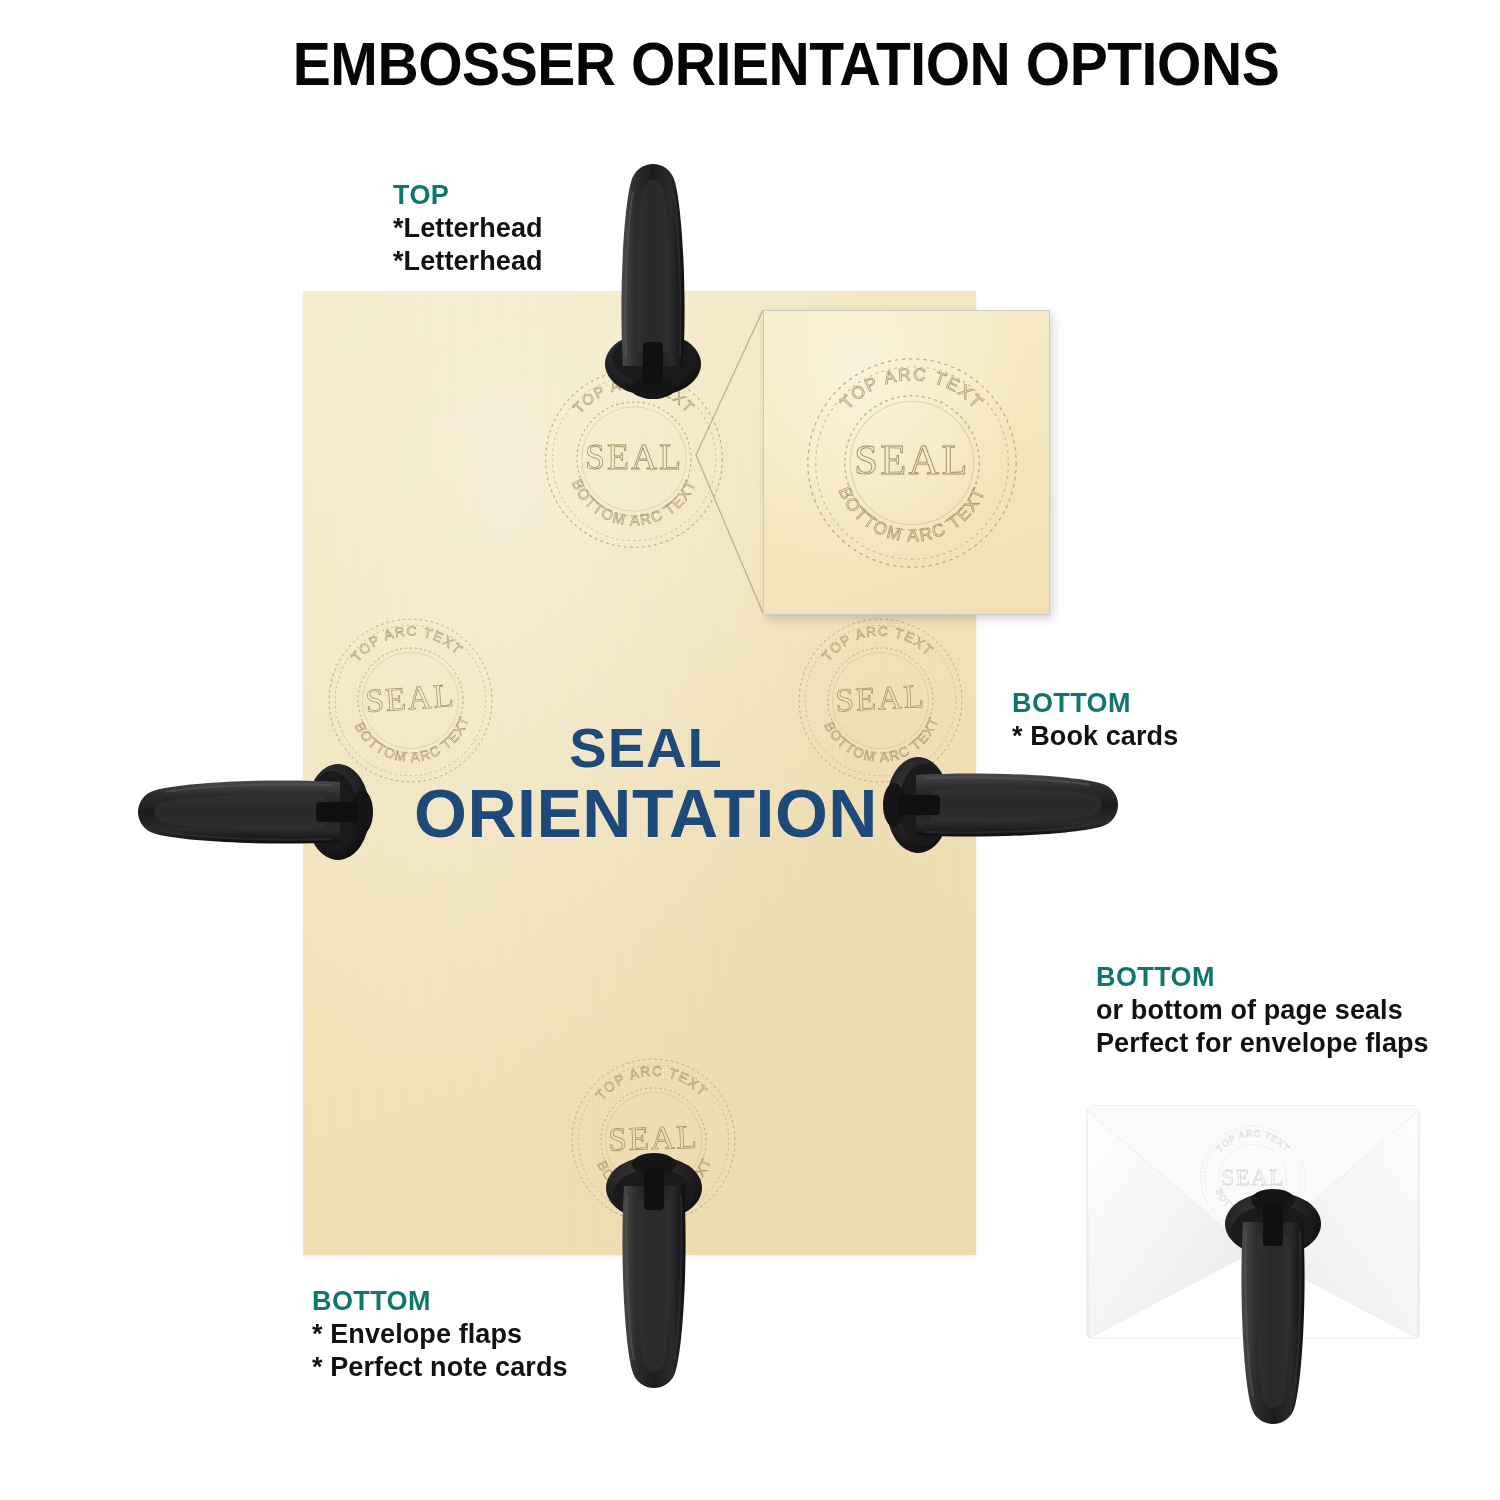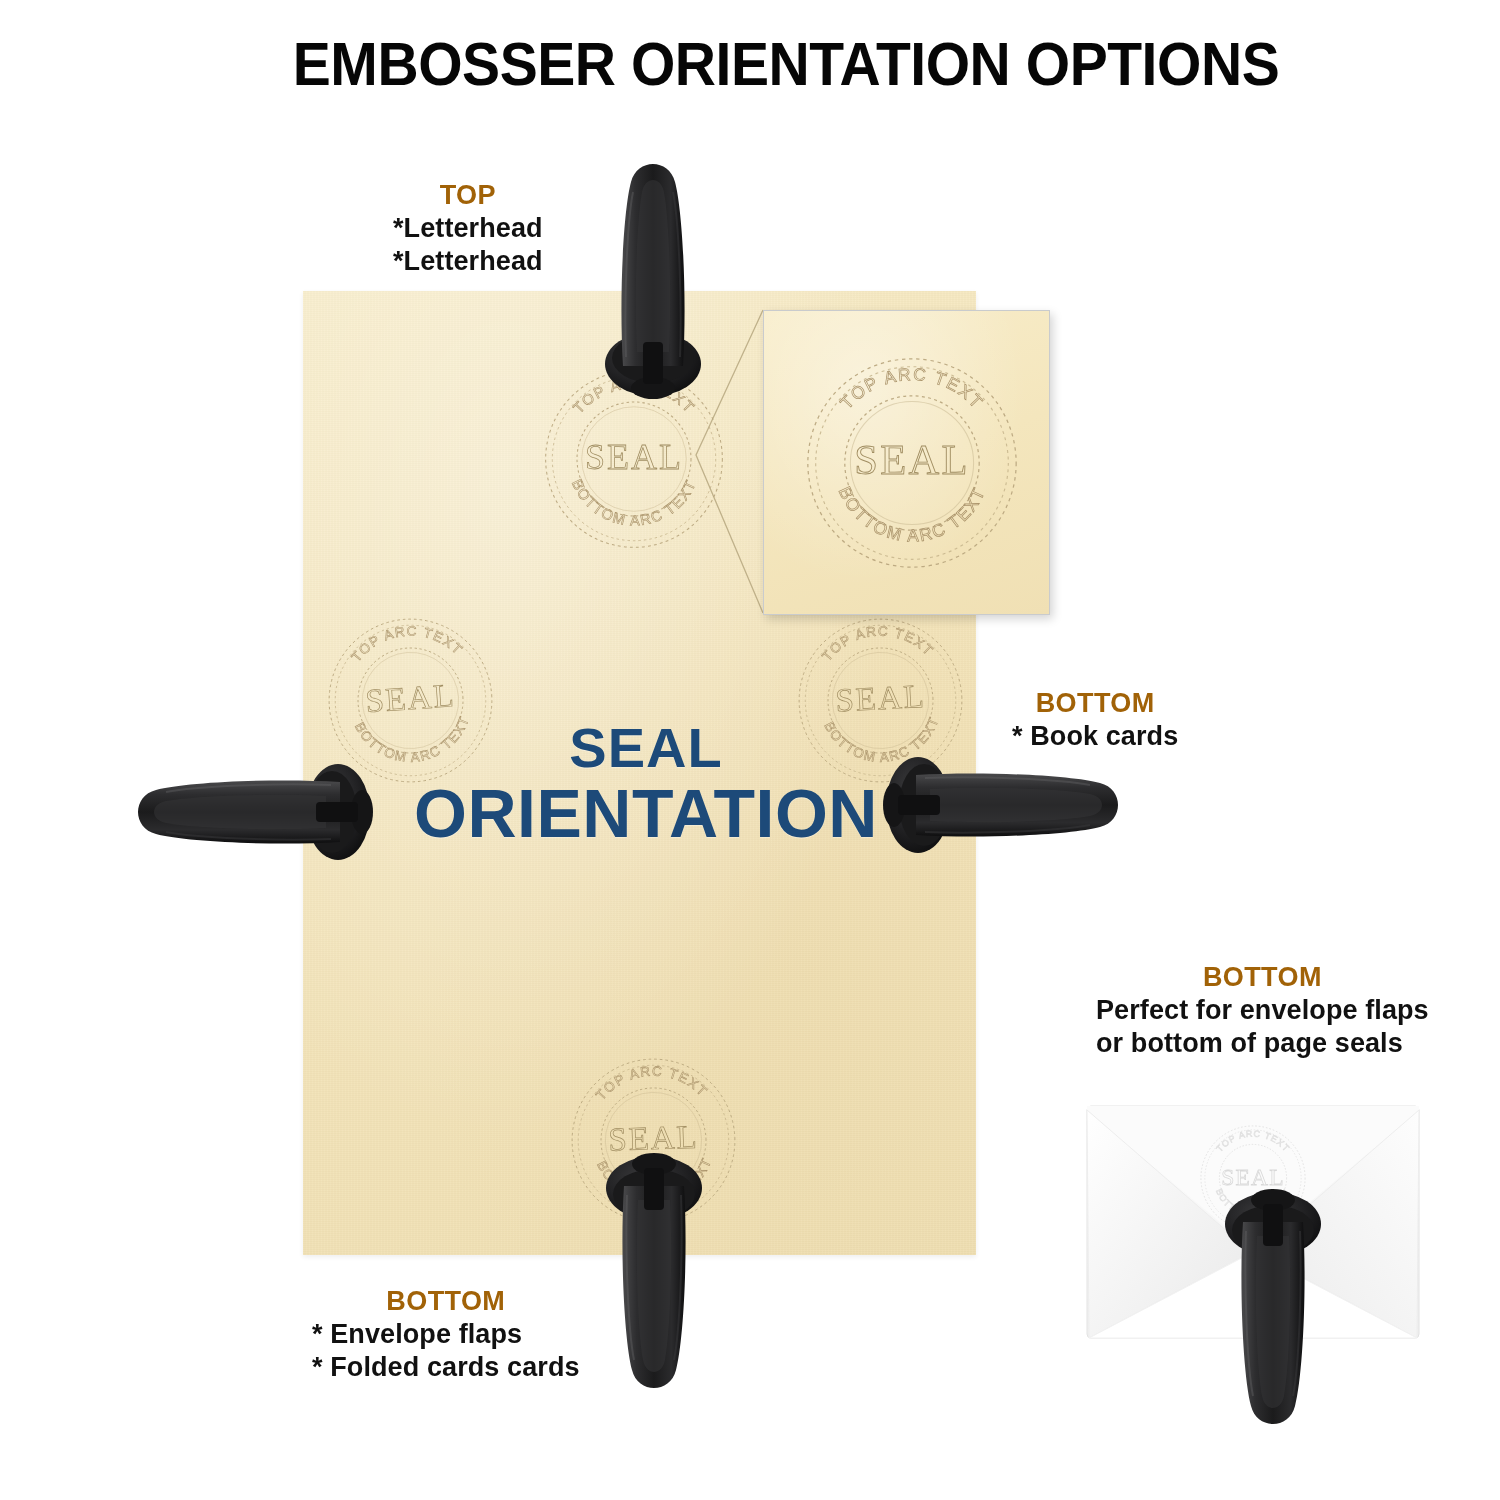--- a/index.html
+++ b/index.html
@@ -57,21 +57,21 @@
     overflow:hidden;
   }
   .callout-lines{position:absolute;left:0;top:0;width:1500px;height:1500px;pointer-events:none;}
 
   
   .embosser{position:absolute;}
 
   
   .lbl{position:absolute;}
   .lbl .hd{
-    color:#a16207;font-weight:bold;font-size:27px;letter-spacing:0.4px;line-height:1.18;text-align:center;
+    color:#0f766e;font-weight:bold;font-size:27px;letter-spacing:0.4px;line-height:1.18;
   }
   .lbl .ln{
     color:#111111;font-weight:bold;font-size:27px;letter-spacing:0.1px;line-height:1.22;
     white-space:nowrap;
   }
   .center-label{
     position:absolute;left:330px;top:718px;width:560px;text-align:center;
     color:#1d4a79;font-weight:bold;line-height:1.06;
     text-shadow:0 1px 0 rgba(255,255,255,0.35);
   }
@@ -289,27 +289,27 @@
 
 
   <div class="lbl" style="left:976px;top:688px;">
     <div class="hd">BOTTOM</div>
     <div class="ln">* Book cards</div>
   </div>
 
   <div class="lbl" style="left:276px;top:1286px;">
     <div class="hd">BOTTOM</div>
     <div class="ln">* Envelope flaps</div>
-    <div class="ln">* Folded cards cards</div>
+    <div class="ln">* Perfect note cards</div>
   </div>
 
   <div class="lbl" style="left:1060px;top:962px;">
     <div class="hd">BOTTOM</div>
+    <div class="ln">or bottom of page seals</div>
     <div class="ln">Perfect for envelope flaps</div>
-    <div class="ln">or bottom of page seals</div>
   </div>
 
   <div class="center-label">
     <div class="l1">SEAL</div>
     <div class="l2">ORIENTATION</div>
   </div>
 
 </div>
 
 </body></html>

